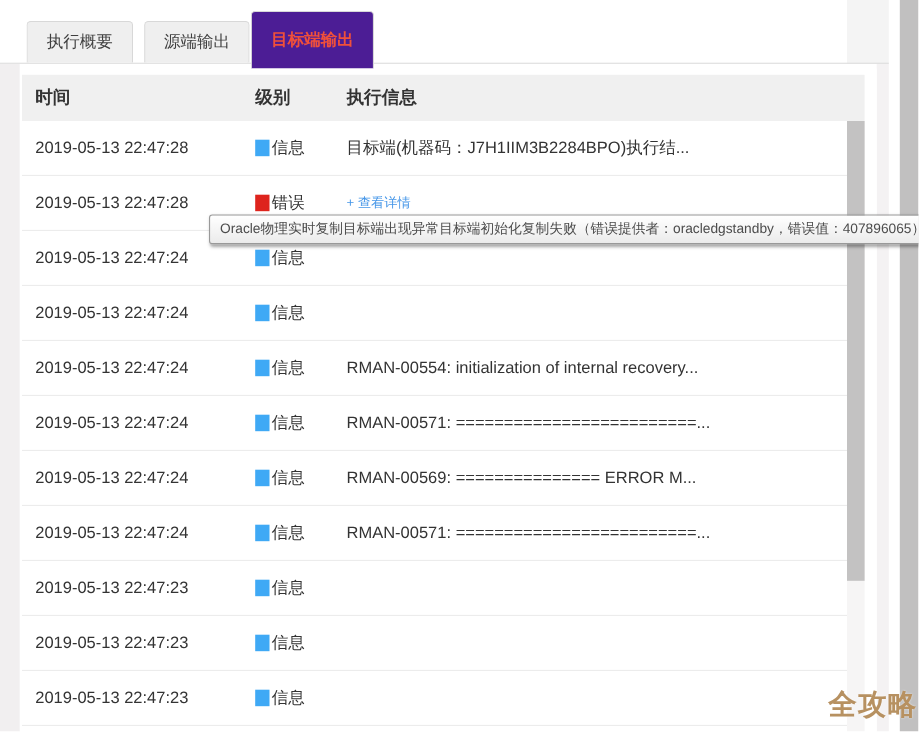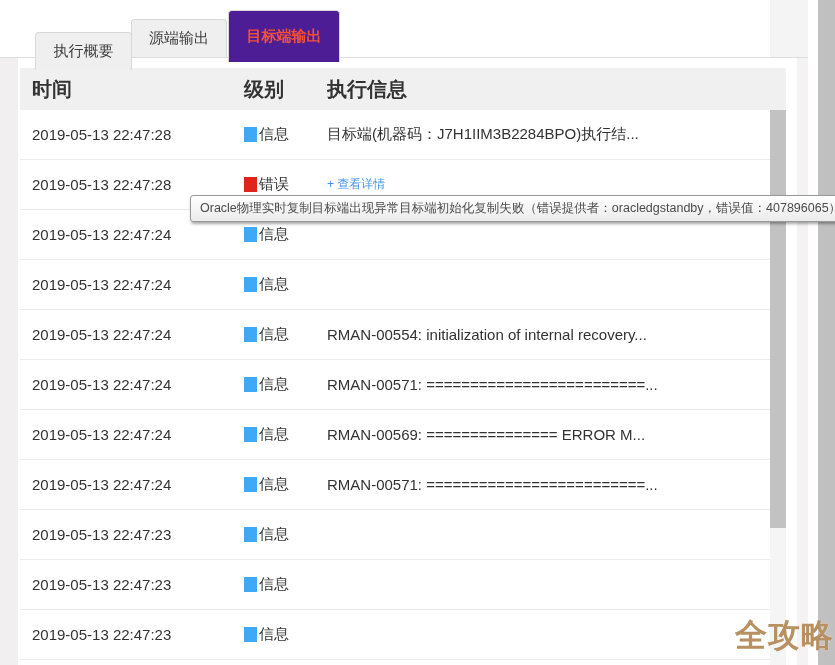--- a/index.html
+++ b/index.html
@@ -17,35 +17,35 @@
   .pagebg-right{position:absolute;left:797px;top:58px;width:11px;height:607px;background:#f4f2f3;}
   .browser-scrollbar{position:absolute;left:818px;top:0;width:17px;height:665px;background:#c1c0c0;}
   
   .tab{
     position:absolute;box-sizing:border-box;z-index:3;
     border:1px solid #d8d8d8;border-bottom:none;
     border-radius:4px 4px 0 0;background:#efefef;
     font-size:15px;color:#3f3f3f;text-align:center;cursor:pointer;
     display:flex;align-items:center;justify-content:center;
   }
-  .tab.t1{left:35px;top:19px;width:97px;height:38px;margin-top:13px;}
+  .tab.t1{left:24px;top:19px;width:97px;height:38px;}
   .tab.t2{left:131px;top:19px;width:96px;height:38px;}
   .tab.active{
     left:228px;top:10px;width:112px;height:52px;
     background:#4c1d95;color:#f0503a;font-weight:bold;z-index:5;
   }
   
   .panel{position:absolute;left:18px;top:58px;width:779px;height:607px;background:#fff;border-top-right-radius:6px;z-index:1;}
   .thead{
     position:absolute;left:2px;top:10px;width:766px;height:42px;background:#f0f0f0;
     display:flex;align-items:center;box-sizing:border-box;padding-left:12px;
-    font-size:20px;font-weight:bold;color:#333;
+    font-size:16px;font-weight:bold;color:#333;
   }
   .col-time{width:200px;flex:none;}
-  .col-level{width:83px;flex:none;display:flex;align-items:center;margin-left:12px;}
+  .col-level{width:83px;flex:none;display:flex;align-items:center;}
   .col-msg{flex:1;min-width:0;white-space:nowrap;overflow:hidden;}
   .tbody{position:absolute;left:2px;top:52px;width:750px;}
   .row{
     display:flex;align-items:center;height:50px;box-sizing:border-box;
     border-bottom:1px solid #ececec;padding-left:12px;
     font-size:15px;color:#333;background:#fff;
   }
   .sq{display:inline-block;width:13px;height:15px;margin-right:2px;flex:none;}
   .sq.info{background:#3fa9f5;}
   .sq.error{background:#de241d;}
@@ -60,21 +60,21 @@
     box-sizing:border-box;height:27px;display:flex;align-items:center;
     padding:2px 9px;white-space:nowrap;
     border:1px solid #999;border-radius:3px;
     background:linear-gradient(#ffffff,#ebebeb);
     box-shadow:1px 2px 3px rgba(0,0,0,0.35);
     font-size:12.5px;color:#4c4c4c;
   }
   
   .watermark{
     position:absolute;right:1px;bottom:7px;z-index:60;
-    font-size:32px;font-weight:bold;color:#b79161;letter-spacing:1px;
+    font-size:26px;font-weight:bold;color:#b79161;letter-spacing:1px;
     text-shadow:0 0 2px rgba(255,255,255,0.65);
   }
 </style>
 </head>
 <body>
 
 <div class="topbar"></div>
 <div class="topbar-right-bg"></div>
 <div class="tabline"></div>
 <div class="pagebg-left"></div>

